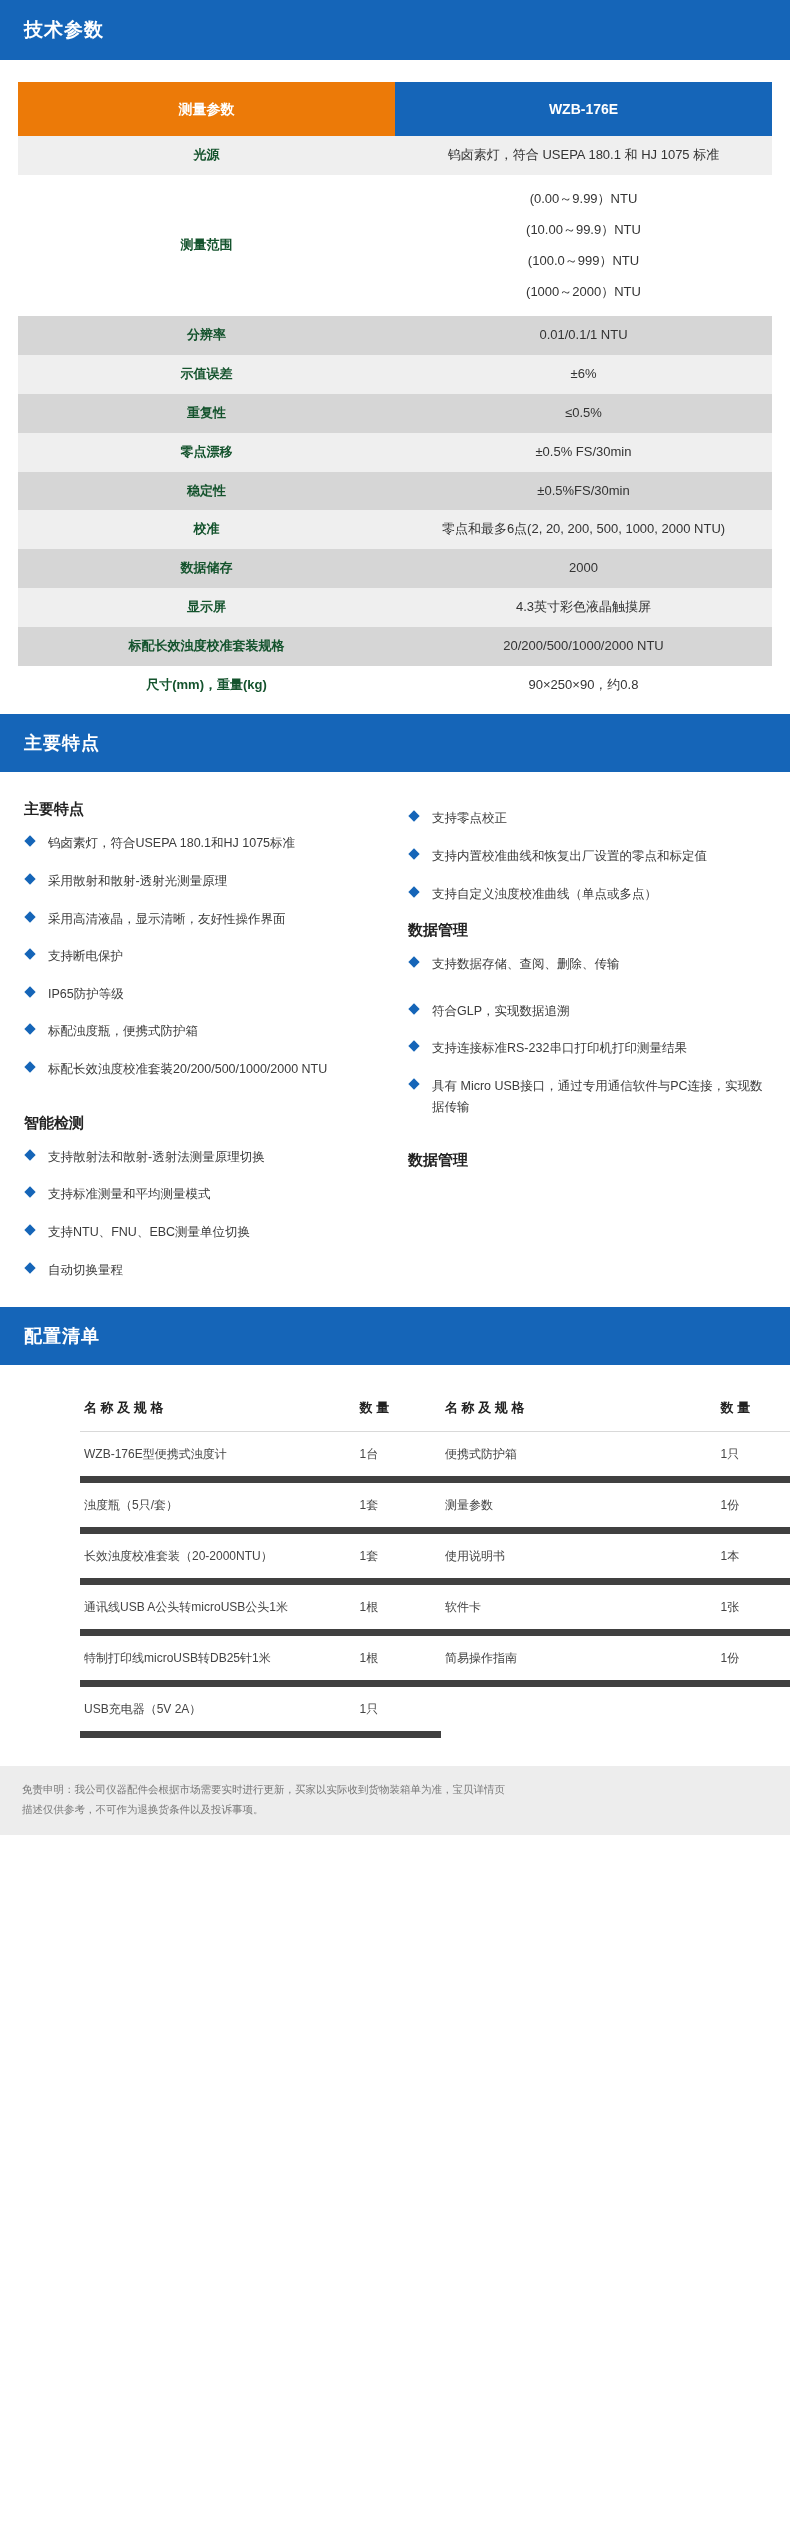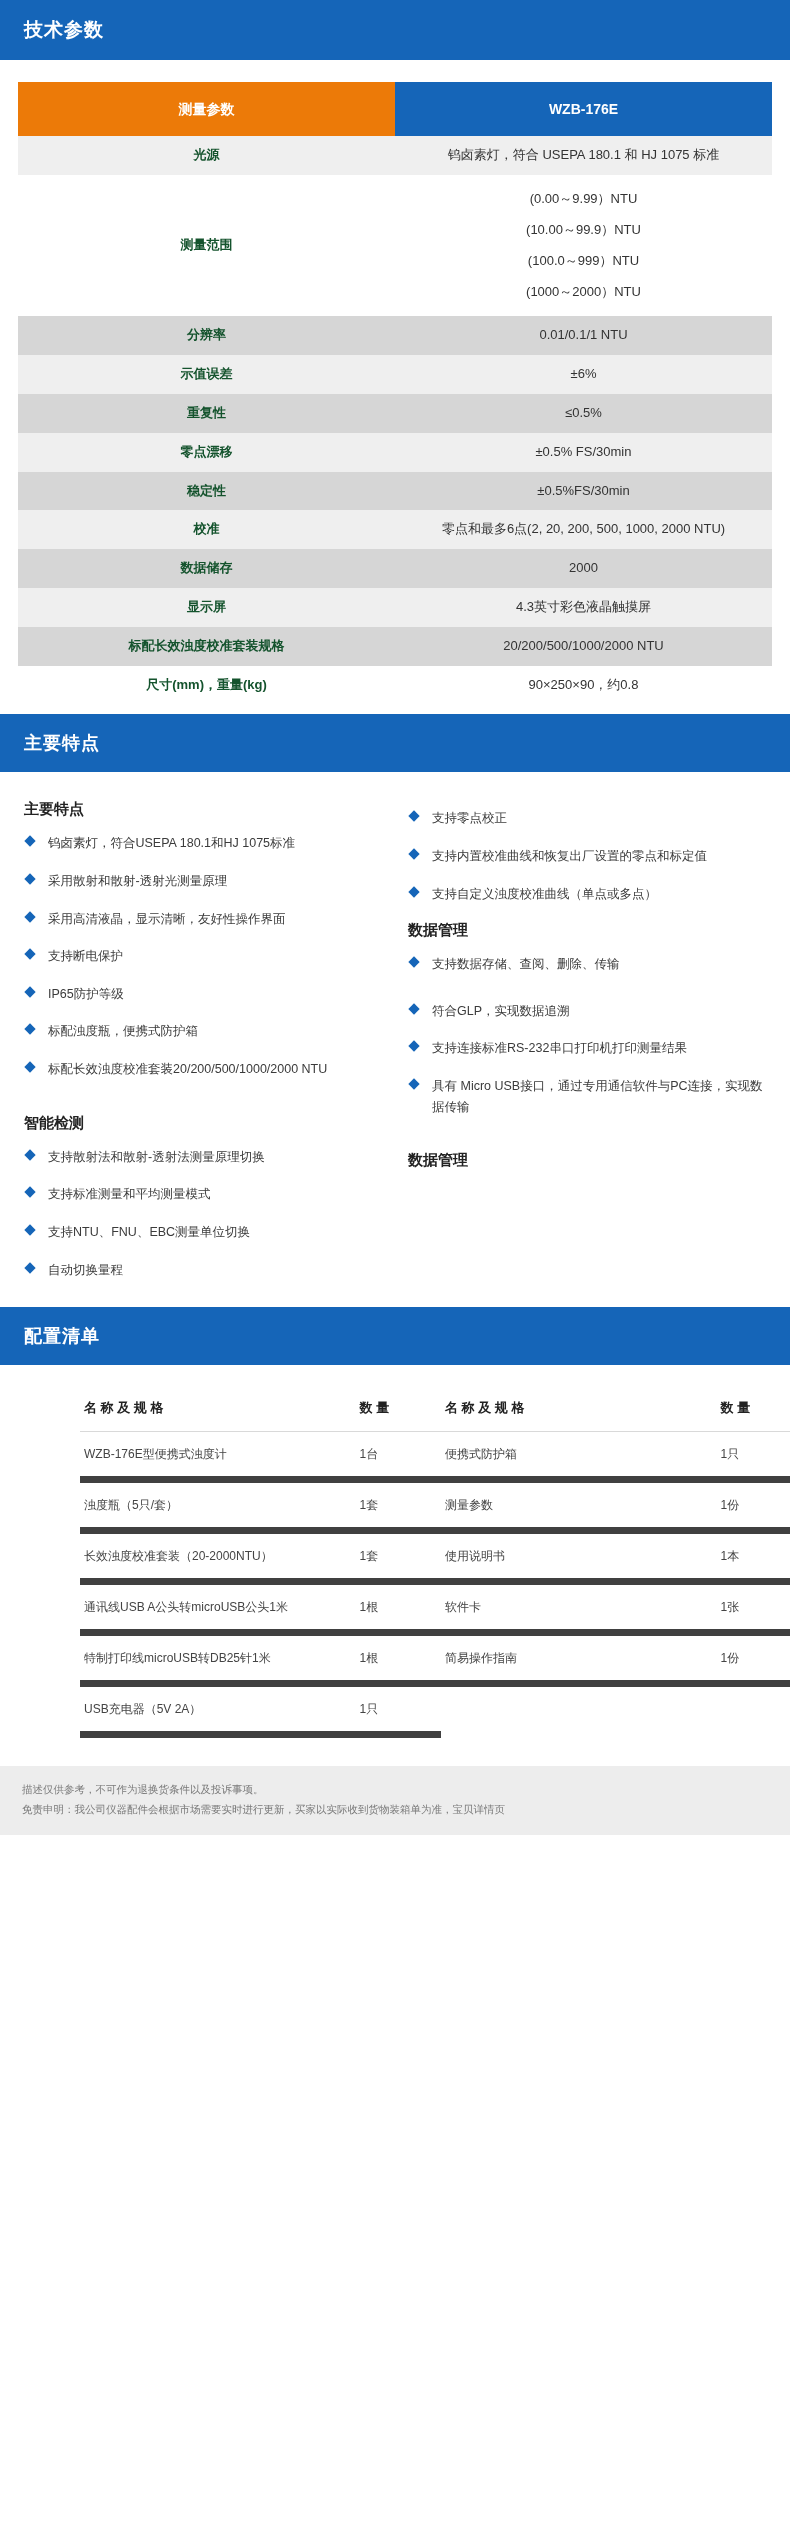--- a/index.html
+++ b/index.html
@@ -300,17 +300,17 @@
           <td>USB充电器（5V 2A）</td>
           <td>1只</td>
           <td class="empty"></td>
           <td class="empty"></td>
         </tr>
       </tbody>
     </table>
   </div>
 
   <div class="footer">
+    <div>免责申明：我公司仪器配件会根据市场需要实时进行更新，买家以实际收到货物装箱单为准，宝贝详情页</div>
     <div>描述仅供参考，不可作为退换货条件以及投诉事项。</div>
-    <div>免责申明：我公司仪器配件会根据市场需要实时进行更新，买家以实际收到货物装箱单为准，宝贝详情页</div>
   </div>
 
 </div>
 
 </body></html>

